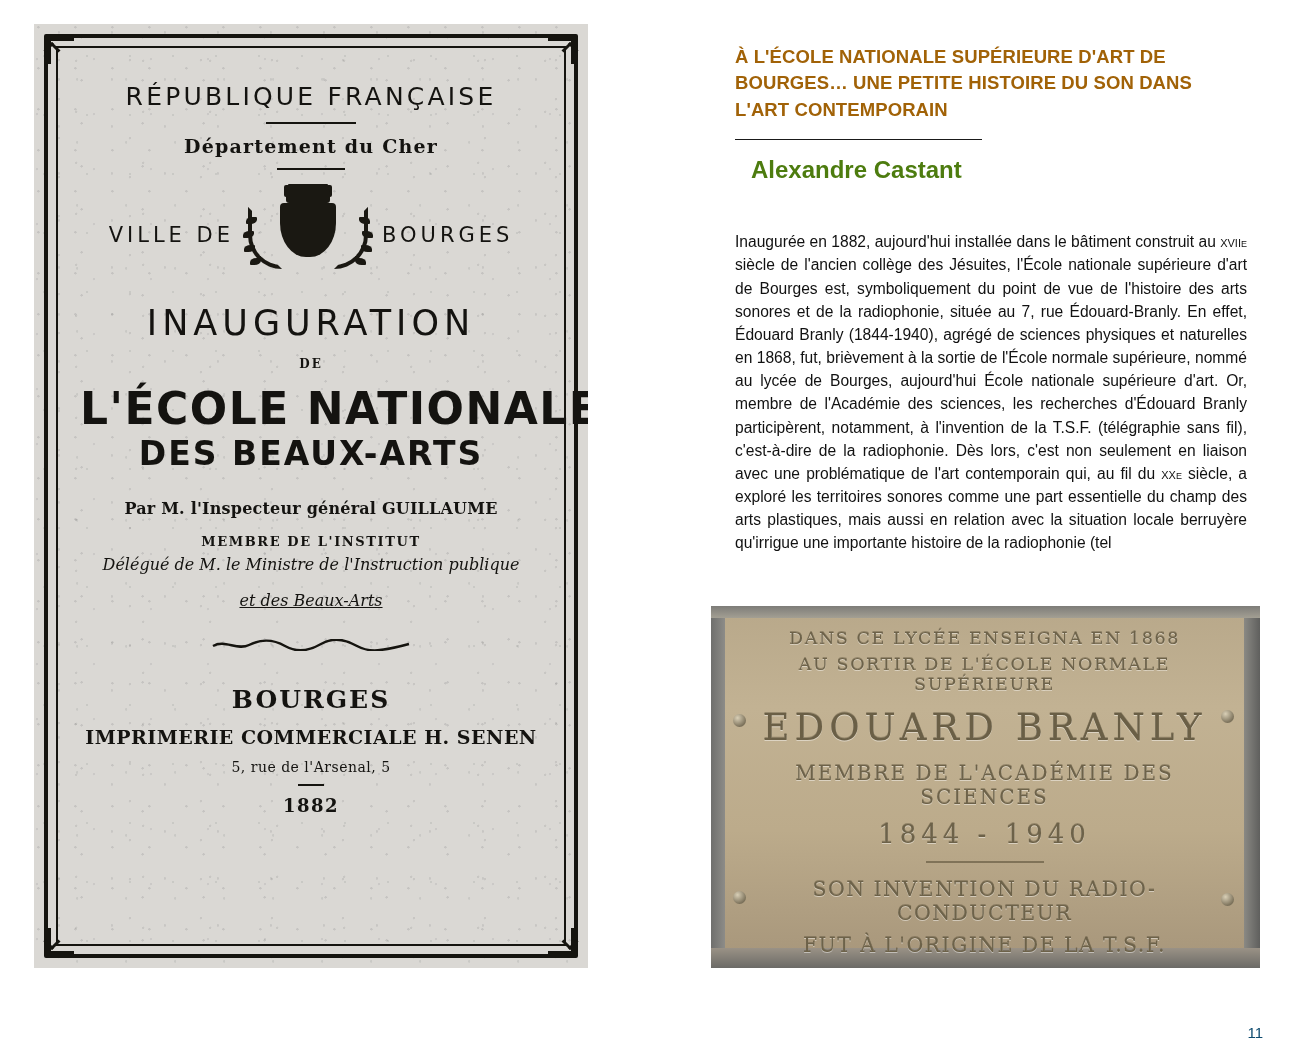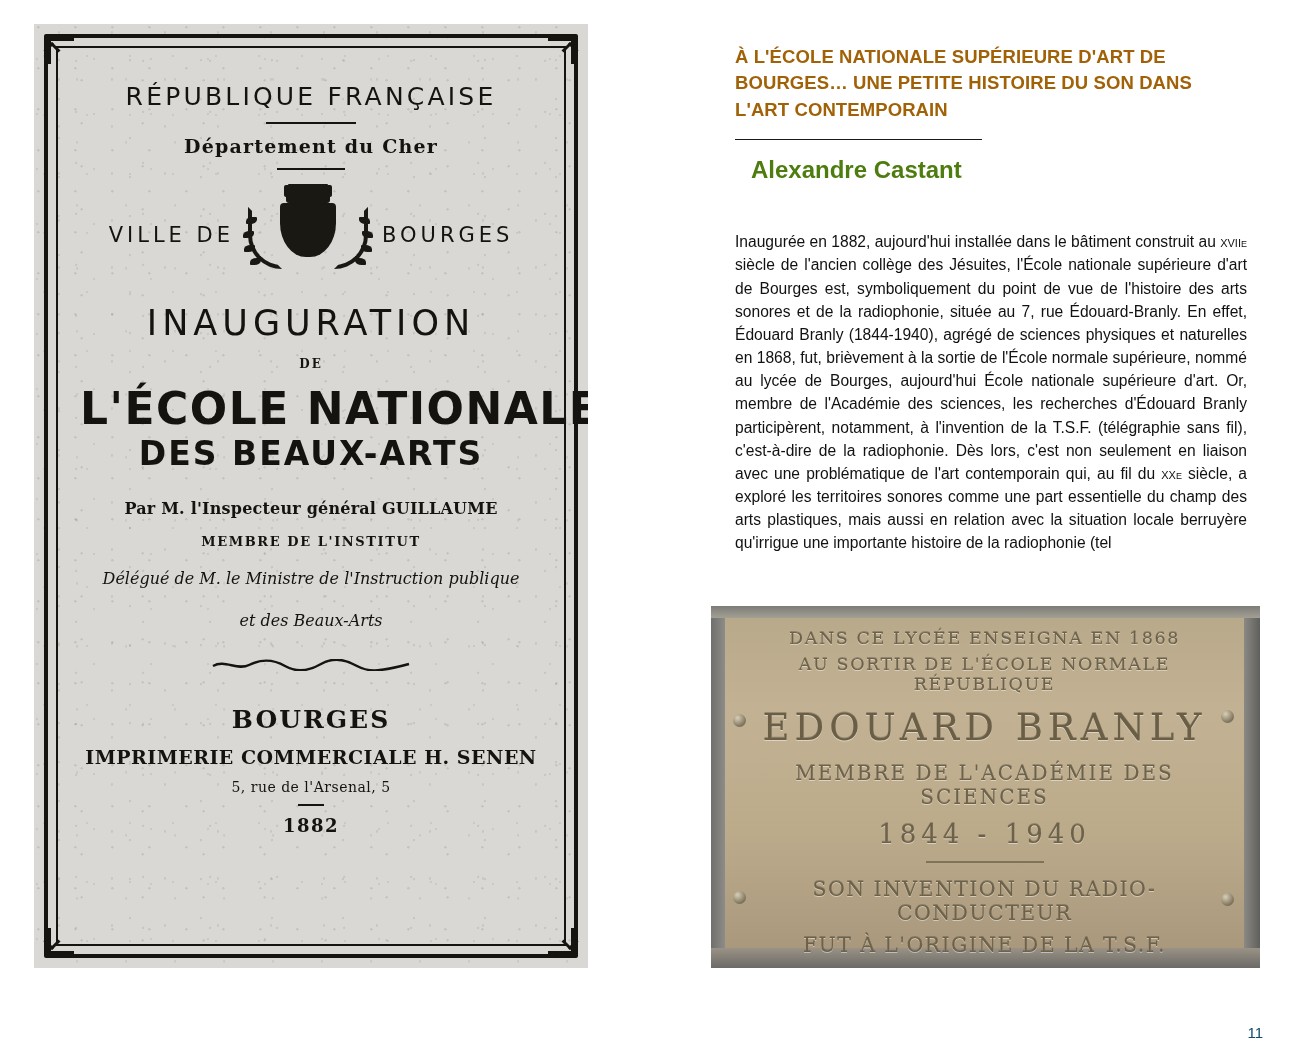--- a/index.html
+++ b/index.html
@@ -200,21 +200,21 @@
     font-family: "DejaVu Serif", serif;
     font-size: 13px;
     letter-spacing: 1.6px;
     margin-top: 16px;
     font-weight: bold;
   }
   .p-deleg {
     font-family: "DejaVu Serif", serif;
     font-style: italic;
     font-size: 16px;
-    margin-top: 18px;
+    margin-top: 4px;
     line-height: 1.5;
   }
   .squiggle {
     margin: 26px auto 0;
     width: 200px;
     height: 12px;
   }
   .p-bourges {
     font-family: "DejaVu Serif", serif;
     font-weight: bold;
@@ -441,21 +441,21 @@
 
     <div class="p-inaug">INAUGURATION</div>
     <div class="p-de">DE</div>
     <div class="p-title-main">L'ÉCOLE NATIONALE</div>
     <div class="p-title-sub">DES   BEAUX-ARTS</div>
 
     <div class="p-par">Par M. l'Inspecteur général GUILLAUME</div>
     <div class="p-membre">MEMBRE DE L'INSTITUT</div>
 
     <div class="p-deleg">Délégué de M. le Ministre de l'Instruction publique</div>
-    <div class="p-deleg" style="margin-top:18px;">et des Beaux-Arts</div>
+    <div class="p-deleg" style="margin-top:12px;text-decoration:underline;">et des Beaux-Arts</div>
 
     <svg class="squiggle" viewBox="0 0 200 12">
       <path d="M2 7 C 14 0, 26 12, 38 6 S 62 0, 74 7 S 98 12, 110 5 S 134 0, 146 7 S 172 12, 198 5" fill="none" stroke="#15140f" stroke-width="2.4"></path>
     </svg>
 
     <div class="p-bourges">BOURGES</div>
     <div class="p-imprimerie">IMPRIMERIE COMMERCIALE H. SENEN</div>
     <div class="p-adresse">5, rue de l'Arsenal, 5</div>
     <div class="tinyrule"></div>
     <div class="p-year">1882</div>
@@ -475,21 +475,21 @@
   <div class="wall-right"></div>
   <div class="wall-top"></div>
   <div class="wall-bottom"></div>
   <div class="bolt tl"></div>
   <div class="bolt tr"></div>
   <div class="bolt bl"></div>
   <div class="bolt br"></div>
 
   <div class="plaque-text">
     <div class="pl-1">DANS CE LYCÉE ENSEIGNA EN 1868</div>
-    <div class="pl-2">AU SORTIR DE L'ÉCOLE NORMALE RÉPUBLIQUE</div>
+    <div class="pl-2">AU SORTIR DE L'ÉCOLE NORMALE SUPÉRIEURE</div>
     <div class="pl-name">EDOUARD BRANLY</div>
     <div class="pl-3">MEMBRE DE L'ACADÉMIE DES SCIENCES</div>
     <div class="pl-dates">1844 - 1940</div>
     <div class="pl-divider"></div>
     <div class="pl-4">SON INVENTION DU RADIO-CONDUCTEUR</div>
     <div class="pl-5">FUT À L'ORIGINE DE LA T.S.F.</div>
   </div>
 </div>
 
 <div class="page-number">11</div>

